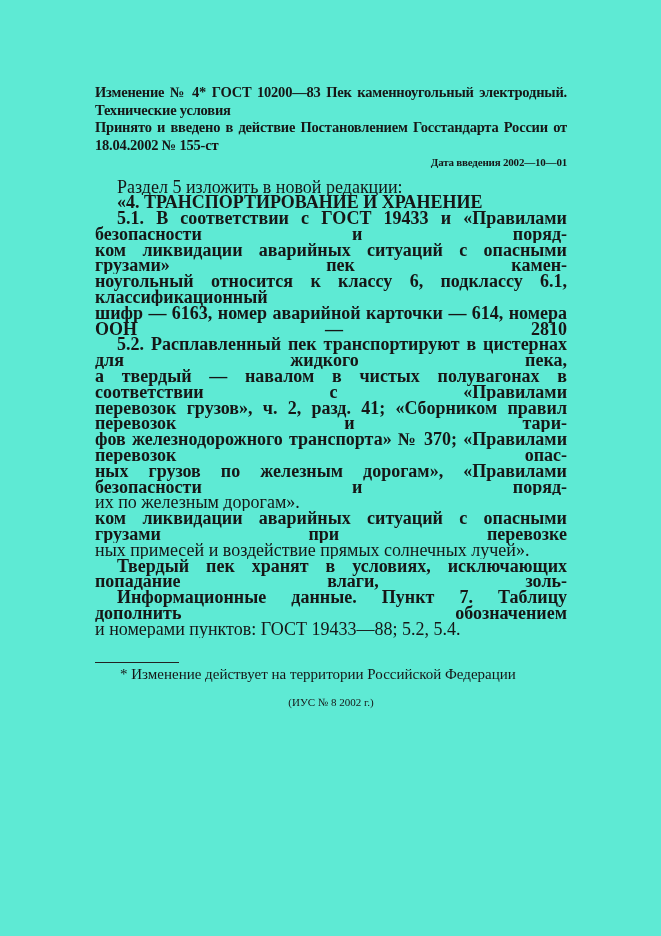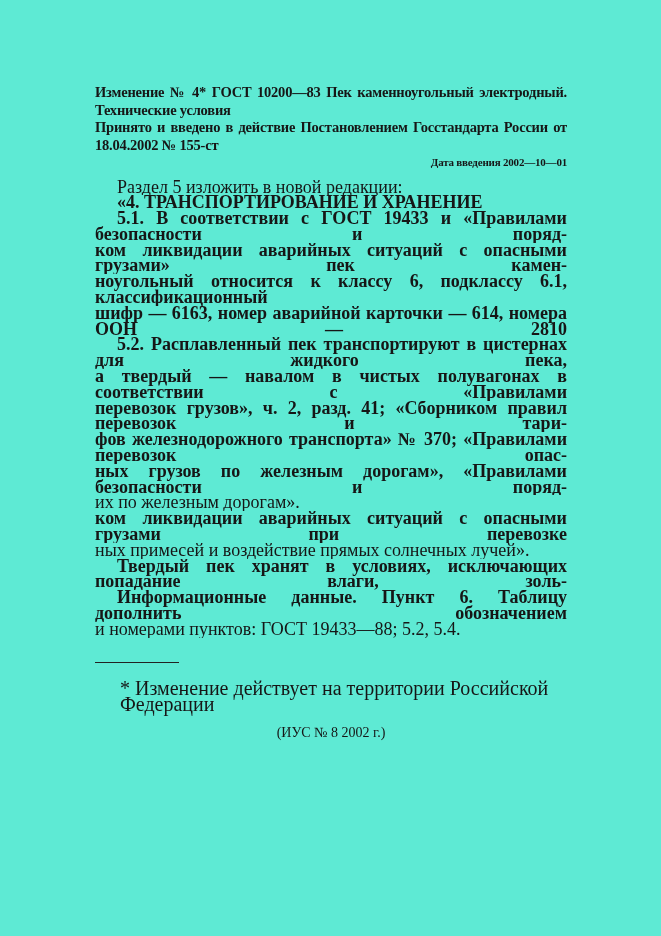--- a/index.html
+++ b/index.html
@@ -59,29 +59,29 @@
   
   .footnote {
     margin-top: 24px;
   }
   .fn-rule {
     width: 84px;
     height: 0;
     border-top: 1.5px solid #222222;
   }
   .fn-text {
-    margin-top: 17px;
+    margin-top: 3px;
     padding-left: 25px;
-    font-size: 20px;
+    font-size: 15px;
     line-height: 16.5px;
   }
   .fn-source {
     margin-top: 12px;
     text-align: center;
-    font-size: 14px;
+    font-size: 11px;
     line-height: 16.5px;
   }
 </style>
 </head>
 <body>
 
 <div class="page">
   <div class="content">
 
     <header class="hdr">
@@ -118,21 +118,21 @@
           <div class="line jline">фов железнодорожного транспорта» № 370; «Правилами перевозок опас-</div>
           <div class="line jline">ных грузов по железным дорогам», «Правилами безопасности и поряд-</div>
           <div class="line">их по железным дорогам».</div>
           <div class="line jline">ком ликвидации аварийных ситуаций с опасными грузами при перевозке</div>
         </div>
         <div class="para">
           <div class="line">ных примесей и воздействие прямых солнечных лучей».</div>
           <div class="line jline indent">Твердый пек хранят в условиях, исключающих попадание влаги, золь-</div>
         </div>
         <div class="para">
-          <div class="line jline indent">Информационные данные. Пункт 6. Таблицу дополнить обозначением</div>
+          <div class="line jline indent">Информационные данные. Пункт 7. Таблицу дополнить обозначением</div>
           <div class="line">и номерами пунктов: ГОСТ 19433—88; 5.2, 5.4.</div>
         </div>
       </main>
 
     <footer class="footnote">
       <div class="fn-rule"></div>
       <div class="fn-text">* Изменение действует на территории Российской Федерации</div>
       <div class="fn-source">(ИУС № 8 2002 г.)</div>
     </footer>
 

